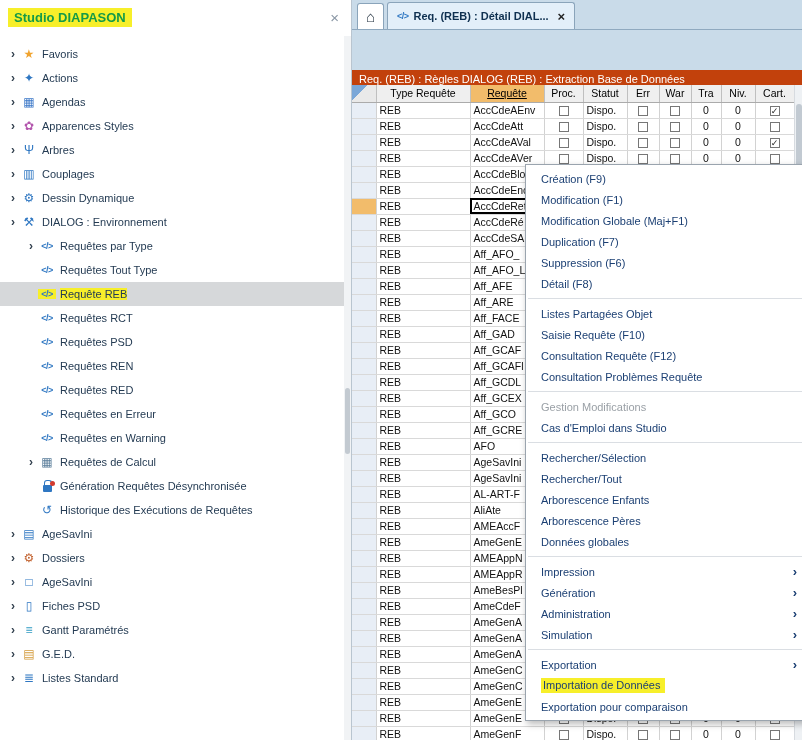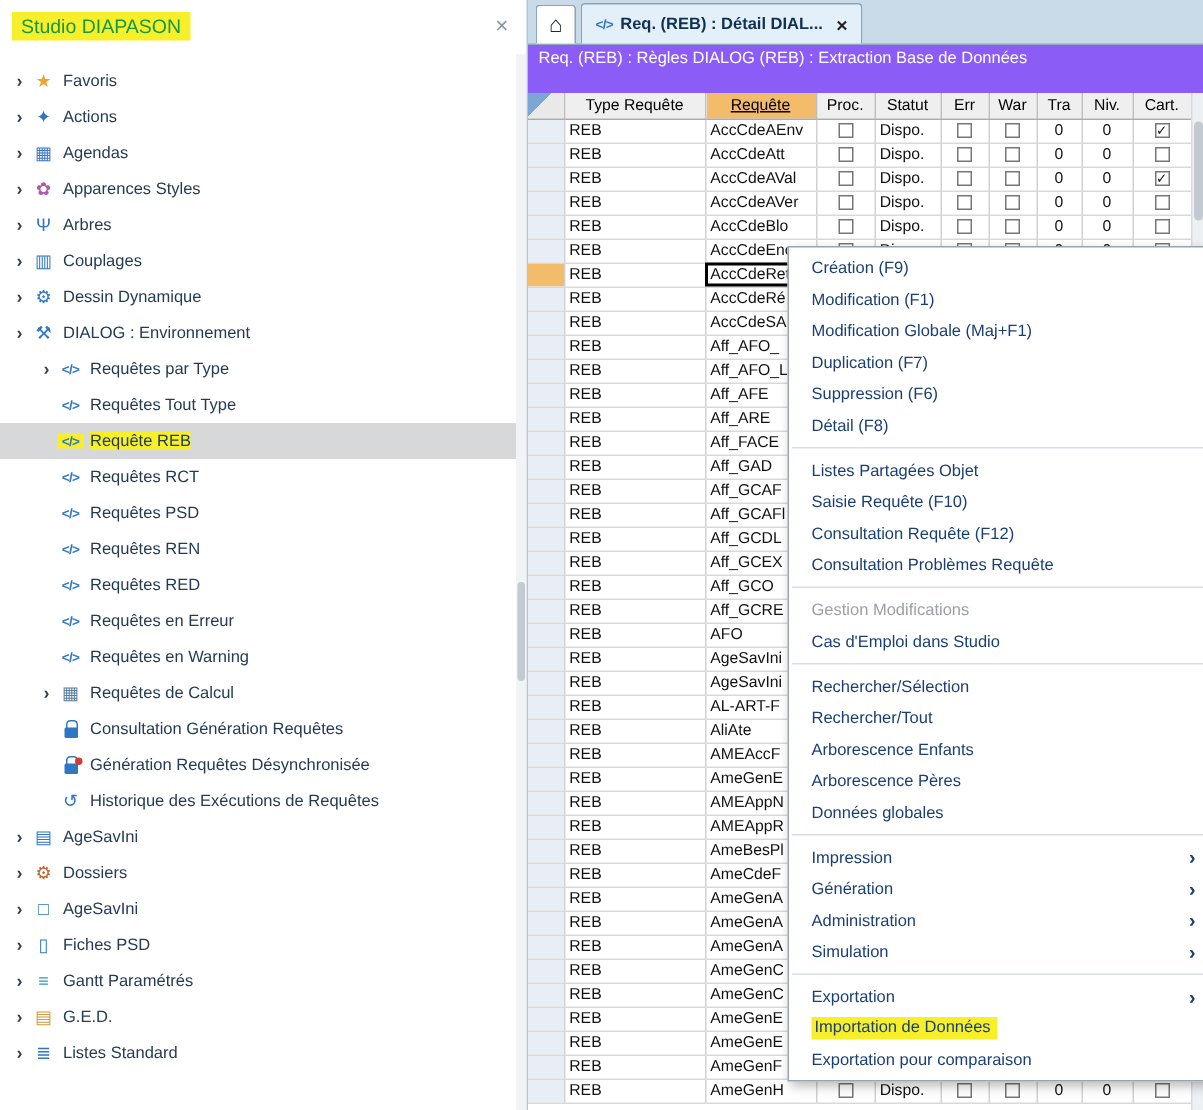--- a/index.html
+++ b/index.html
@@ -5,21 +5,21 @@
   * { margin:0; padding:0; box-sizing:border-box; }
   html,body { width:802px; height:740px; overflow:hidden; background:#fff;
               font-family:"Liberation Sans", sans-serif; }
   .app { position:relative; width:802px; height:740px; display:flex; overflow:hidden; background:#fff; }
 
   
   .sidebar { position:relative; width:352px; height:740px; background:#fff;
              border-right:1px solid #b9c5d0; flex:0 0 auto; overflow:hidden; }
   .sidebar-header { height:34px; display:flex; align-items:center; justify-content:space-between;
                     padding:0 12px 0 8px; }
-  .sidebar-title { font-size:13px; font-weight:normal; color:#149a47; background:#f7ef2a; padding:2px 6px; }
+  .sidebar-title { font-size:13px; font-weight:bold; color:#149a47; background:#f7ef2a; padding:2px 6px; }
   .sidebar-close { font-size:15px; color:#8a97a5; cursor:default; }
   .tree { padding-top:8px; }
   .tree-item { display:flex; align-items:center; height:24px; white-space:nowrap; }
   .tree-item.level0 { padding-left:6px; }
   .tree-item.level1 { padding-left:24px; }
   .tree-item.selected { background:#d6d8da; }
   .chev { width:14px; flex:0 0 14px; text-align:center; font-size:12px; font-weight:bold; color:#33414f; line-height:1; }
   .chev.down { transform:rotate(90deg); }
   .tree-icon { width:18px; flex:0 0 18px; display:inline-flex; align-items:center; justify-content:center;
                font-size:12px; margin-right:4px; }
@@ -43,22 +43,22 @@
   .tabbar { height:30px; background:#c9dbe9; display:flex; align-items:flex-end; gap:3px; padding:3px 4px 0 5px;
             border-bottom:1px solid #8fa9bf; }
   .tab-home { width:27px; height:26px; background:#fff; border:1px solid #8aa4ba; border-bottom:none;
               border-radius:3px 3px 0 0; display:flex; align-items:center; justify-content:center;
               font-size:15px; color:#1c2b3a; }
   .tab-active { height:27px; background:#e3eff9; border:1px solid #8aa4ba; border-bottom:none;
                 border-radius:3px 3px 0 0; display:flex; align-items:center; gap:5px; padding:0 9px; }
   .tab-active .code { color:#2f77c2; font-weight:bold; font-size:9px; letter-spacing:-0.5px; }
   .tab-active .label { font-size:11px; font-weight:bold; color:#0f3050; }
   .tab-active .close { font-size:13px; font-weight:bold; color:#222; margin-left:4px; }
-  .titlebar { height:32px; background:#8b5cf6; color:#fff; font-size:11px; line-height:19px; padding-left:7px;
-              white-space:nowrap; overflow:hidden; }
+  .titlebar { height:15px; background:#c2410c; color:#fff; font-size:11px; line-height:19px; padding-left:7px;
+              white-space:nowrap; overflow:hidden;margin-top:40px; }
   .table-area { position:relative; flex:1; background:#fff; overflow:hidden; }
   table { border-collapse:collapse; table-layout:fixed; width:442px; }
   th, td { border-right:1px solid #d2d2d2; border-bottom:1px solid #d9d9d9; font-size:10.5px;
            padding:0 3px; height:16px; overflow:hidden; white-space:nowrap; color:#111; }
   thead th { background:#efefef; border-right:1px solid #bfbfbf; border-bottom:1px solid #ababab;
              height:17px; font-weight:normal; text-align:center; color:#000; }
   thead th.corner { background:linear-gradient(135deg,#7aa7d8 38%,#e9e9e9 38%); }
   thead th.col-requete { background:#f2bc6b;text-decoration:underline; }
   td.gutter { background:#e8eef6; }
   tr.sel td.gutter { background:#f2bc6b; }
@@ -212,27 +212,20 @@
         <div class="tree-item level1">
           <span class="chev">›</span>
           <span class="tree-icon">
             <span style="color: rgb(90, 125, 154);">▦</span>
           </span>
           <span class="tree-label">Requêtes de Calcul</span>
         </div>
         <div class="tree-item level1">
           <span class="chev"></span>
           <span class="tree-icon">
-            <span class="icon-lock"></span>
-          </span>
-          <span class="tree-label">Consultation Génération Requêtes</span>
-        </div>
-        <div class="tree-item level1">
-          <span class="chev"></span>
-          <span class="tree-icon">
             <span class="icon-lock alert"></span>
           </span>
           <span class="tree-label">Génération Requêtes Désynchronisée</span>
         </div>
         <div class="tree-item level1">
           <span class="chev"></span>
           <span class="tree-icon">
             <span style="color: rgb(47, 119, 194);">↺</span>
           </span>
           <span class="tree-label">Historique des Exécutions de Requêtes</span>

